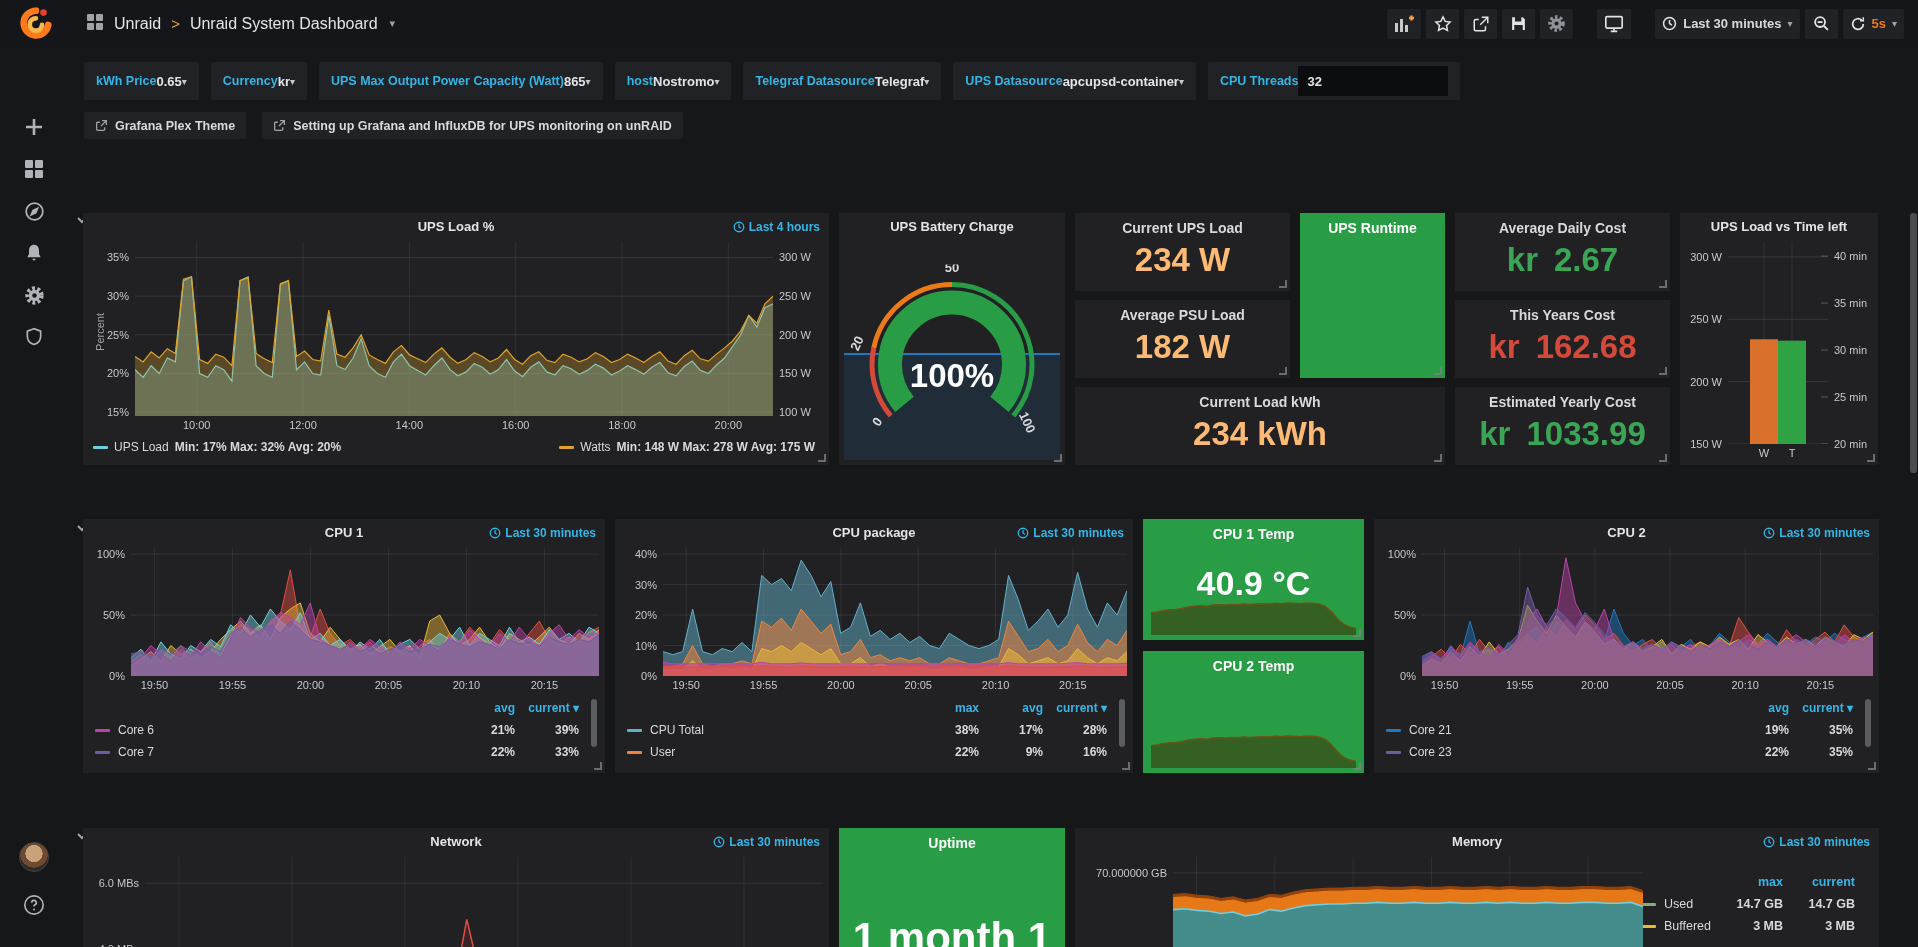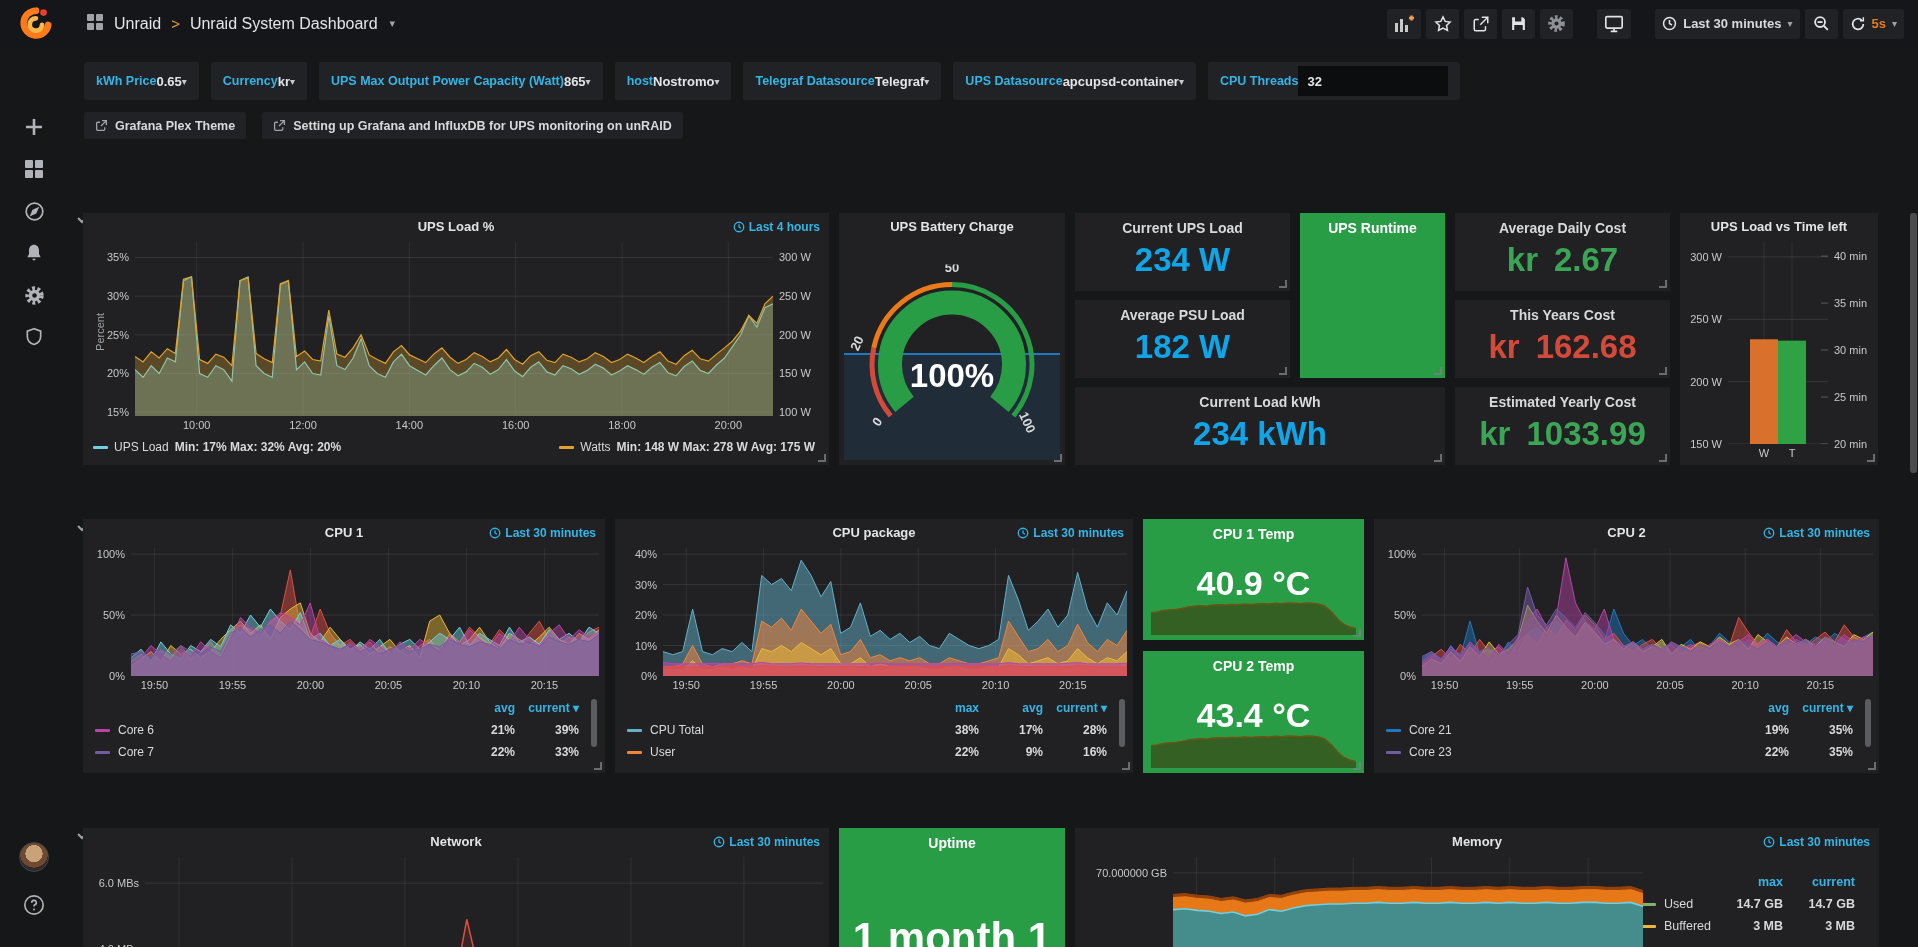--- a/index.html
+++ b/index.html
@@ -83,21 +83,21 @@
   .lt-head .lt-col { color:#33b5e5; cursor:pointer; }
   .legend-scroll { position:absolute; right:8px; top:4px; width:6px; height:48px; background:#5a5c60; border-radius:3px; }
 
   .legend-side { flex:0 0 230px; padding:14px 18px 0 6px; font-size:12.5px; }
   .legend-side .lt-col { width:72px; }
 
   
   .stat-title { height:30px; display:flex; align-items:center; justify-content:center;
     font-size:14px; font-weight:bold; color:#d8d9da; flex:0 0 30px; }
   .stat-value { flex:1; display:flex; align-items:flex-start; justify-content:center;
-    font-size:33px; font-weight:bold; color:#0ea5e9; line-height:1.05; }
+    font-size:33px; font-weight:bold; color:#fdba74; line-height:1.05; }
   .stat-value .pfx { margin-right:16px; }
   .panel-green { background:#299c46; }
   .panel-green .stat-title, .panel-green .stat-value { color:#fff; }
   .runtime-value { flex:1; display:flex; align-items:center; justify-content:center; text-align:center;
     font-size:24px; font-weight:bold; color:#fff; padding:0 14px 10px; line-height:1.15; }
   .big-temp { font-size:34px; }
   .spark-holder { position:absolute; left:8px; right:8px; bottom:5px; height:36px; }
   .uptime-value { flex:1; display:flex; align-items:flex-start; justify-content:center;
     font-size:42px; font-weight:bold; color:#fff; padding-top:56px; }
 
@@ -674,21 +674,20 @@
   <div class="panel panel-green" style="left:1143px;top:519px;width:221px;height:121px">
     <div class="stat-title">CPU 1 Temp</div>
     <div class="stat-value big-temp" style="align-items:center;padding-bottom:22px">40.9 °C</div>
     <div class="spark-holder"><svg width="205" height="36">
           <path d="M0.0 13.7 L6.2 13.0 L12.4 11.5 L18.6 10.8 L24.8 10.4 L31.1 9.4 L37.3 7.9 L43.5 7.2 L49.7 6.8 L55.9 7.2 L62.1 6.1 L68.3 5.8 L74.5 6.1 L80.8 5.4 L87.0 5.8 L93.2 5.0 L99.4 5.4 L105.6 5.0 L111.8 4.7 L118.0 5.0 L124.2 4.3 L130.5 4.7 L136.7 4.0 L142.9 4.3 L149.1 4.7 L155.3 4.0 L161.5 4.3 L167.7 5.0 L173.9 7.2 L180.2 12.6 L186.4 19.8 L192.6 25.2 L198.8 28.1 L205.0 29.5 L205 36 L0 36 Z" fill="#3f3008" fill-opacity="0.55" stroke="none"></path>
           <path d="M0.0 13.7 L6.2 13.0 L12.4 11.5 L18.6 10.8 L24.8 10.4 L31.1 9.4 L37.3 7.9 L43.5 7.2 L49.7 6.8 L55.9 7.2 L62.1 6.1 L68.3 5.8 L74.5 6.1 L80.8 5.4 L87.0 5.8 L93.2 5.0 L99.4 5.4 L105.6 5.0 L111.8 4.7 L118.0 5.0 L124.2 4.3 L130.5 4.7 L136.7 4.0 L142.9 4.3 L149.1 4.7 L155.3 4.0 L161.5 4.3 L167.7 5.0 L173.9 7.2 L180.2 12.6 L186.4 19.8 L192.6 25.2 L198.8 28.1 L205.0 29.5 " fill="none" stroke="#6b5313" stroke-width="1.5"></path>
         </svg></div>
   </div>
   <div class="panel panel-green" style="left:1143px;top:651px;width:221px;height:122px">
     <div class="stat-title">CPU 2 Temp</div>
-    <div class="stat-value big-temp" style="align-items:center;padding-bottom:22px">43.4 °C</div>
     <div class="spark-holder"><svg width="205" height="36">
           <path d="M0.0 13.7 L6.2 13.0 L12.4 11.5 L18.6 10.8 L24.8 10.4 L31.1 9.4 L37.3 7.9 L43.5 7.2 L49.7 6.8 L55.9 7.2 L62.1 6.1 L68.3 5.8 L74.5 6.1 L80.8 5.4 L87.0 5.8 L93.2 5.0 L99.4 5.4 L105.6 5.0 L111.8 4.7 L118.0 5.0 L124.2 4.3 L130.5 4.7 L136.7 4.0 L142.9 4.3 L149.1 4.7 L155.3 4.0 L161.5 4.3 L167.7 5.0 L173.9 7.2 L180.2 12.6 L186.4 19.8 L192.6 25.2 L198.8 28.1 L205.0 29.5 L205 36 L0 36 Z" fill="#3f3008" fill-opacity="0.55" stroke="none"></path>
           <path d="M0.0 13.7 L6.2 13.0 L12.4 11.5 L18.6 10.8 L24.8 10.4 L31.1 9.4 L37.3 7.9 L43.5 7.2 L49.7 6.8 L55.9 7.2 L62.1 6.1 L68.3 5.8 L74.5 6.1 L80.8 5.4 L87.0 5.8 L93.2 5.0 L99.4 5.4 L105.6 5.0 L111.8 4.7 L118.0 5.0 L124.2 4.3 L130.5 4.7 L136.7 4.0 L142.9 4.3 L149.1 4.7 L155.3 4.0 L161.5 4.3 L167.7 5.0 L173.9 7.2 L180.2 12.6 L186.4 19.8 L192.6 25.2 L198.8 28.1 L205.0 29.5 " fill="none" stroke="#6b5313" stroke-width="1.5"></path>
         </svg></div>
   </div>
 
   <div class="panel" style="left:1374px;top:519px;width:505px;height:254px">
     <div class="gtitle-row">
       <span class="gtitle">CPU 2</span>
       <span class="timelink">

